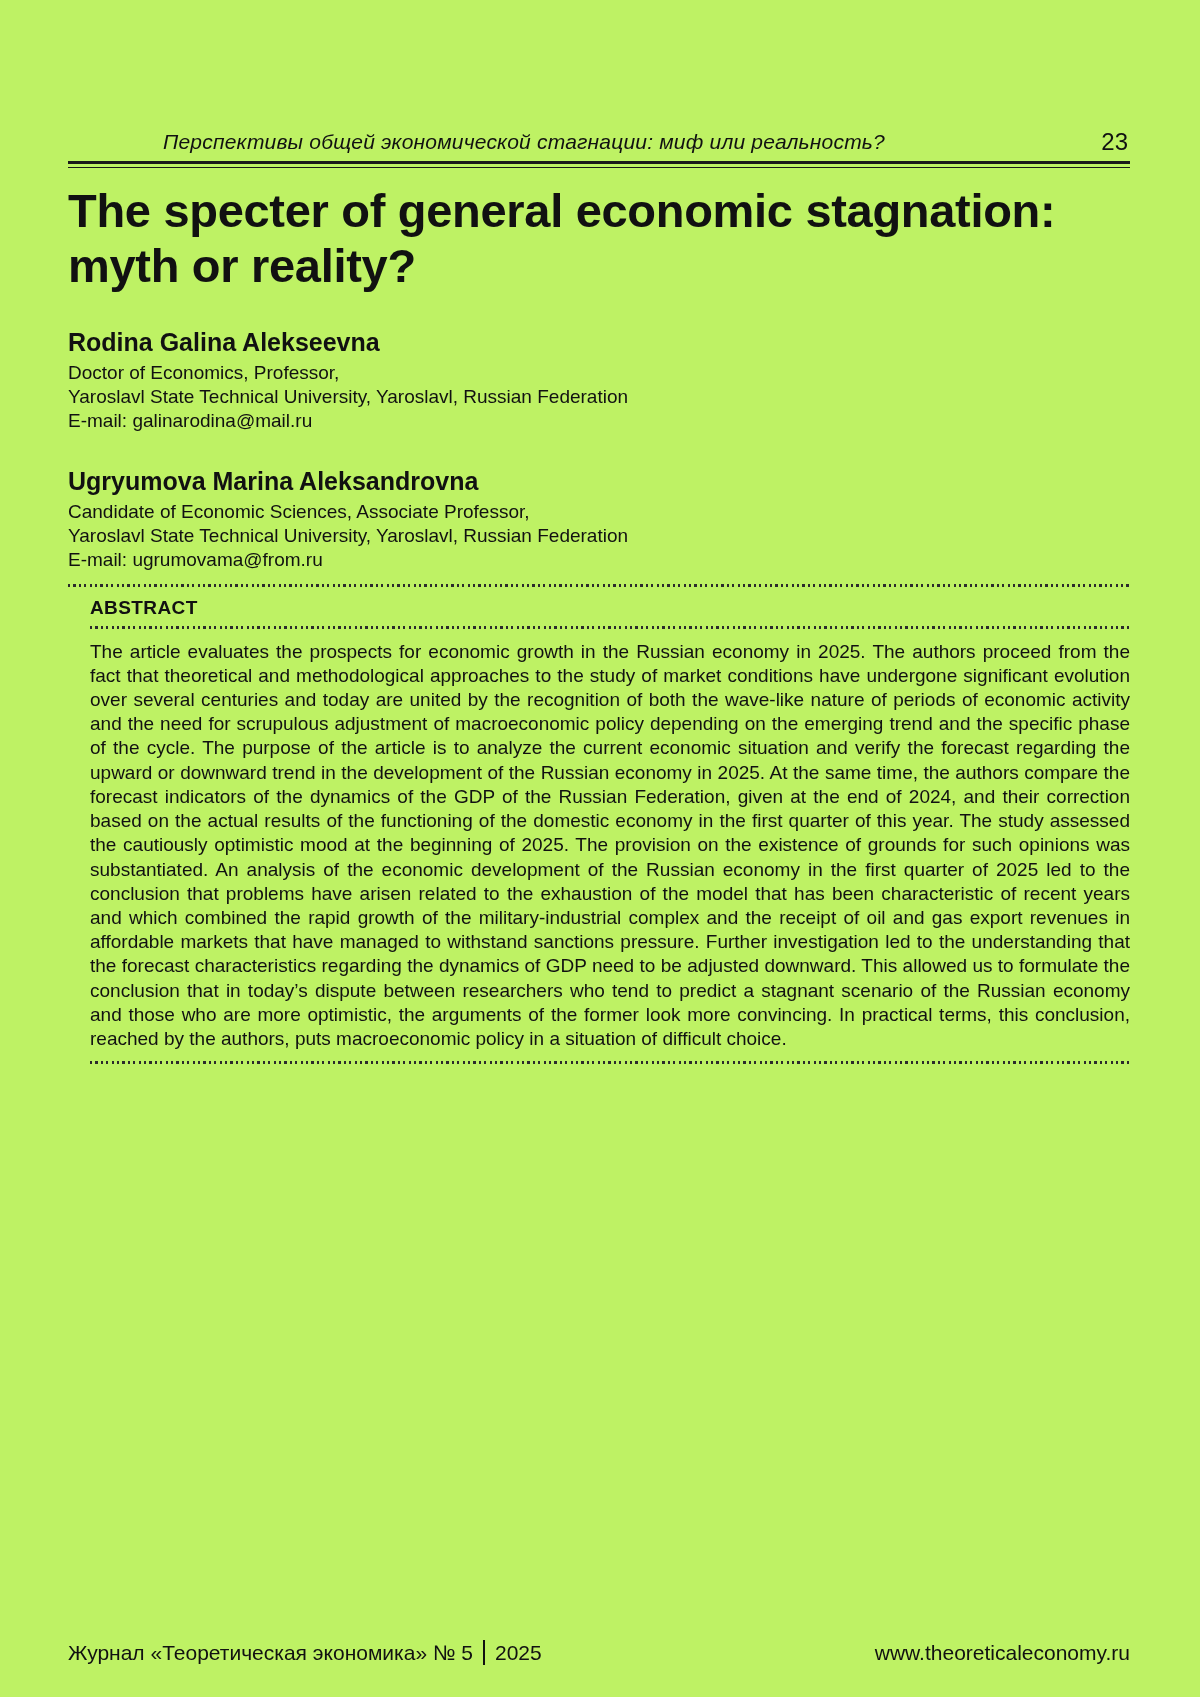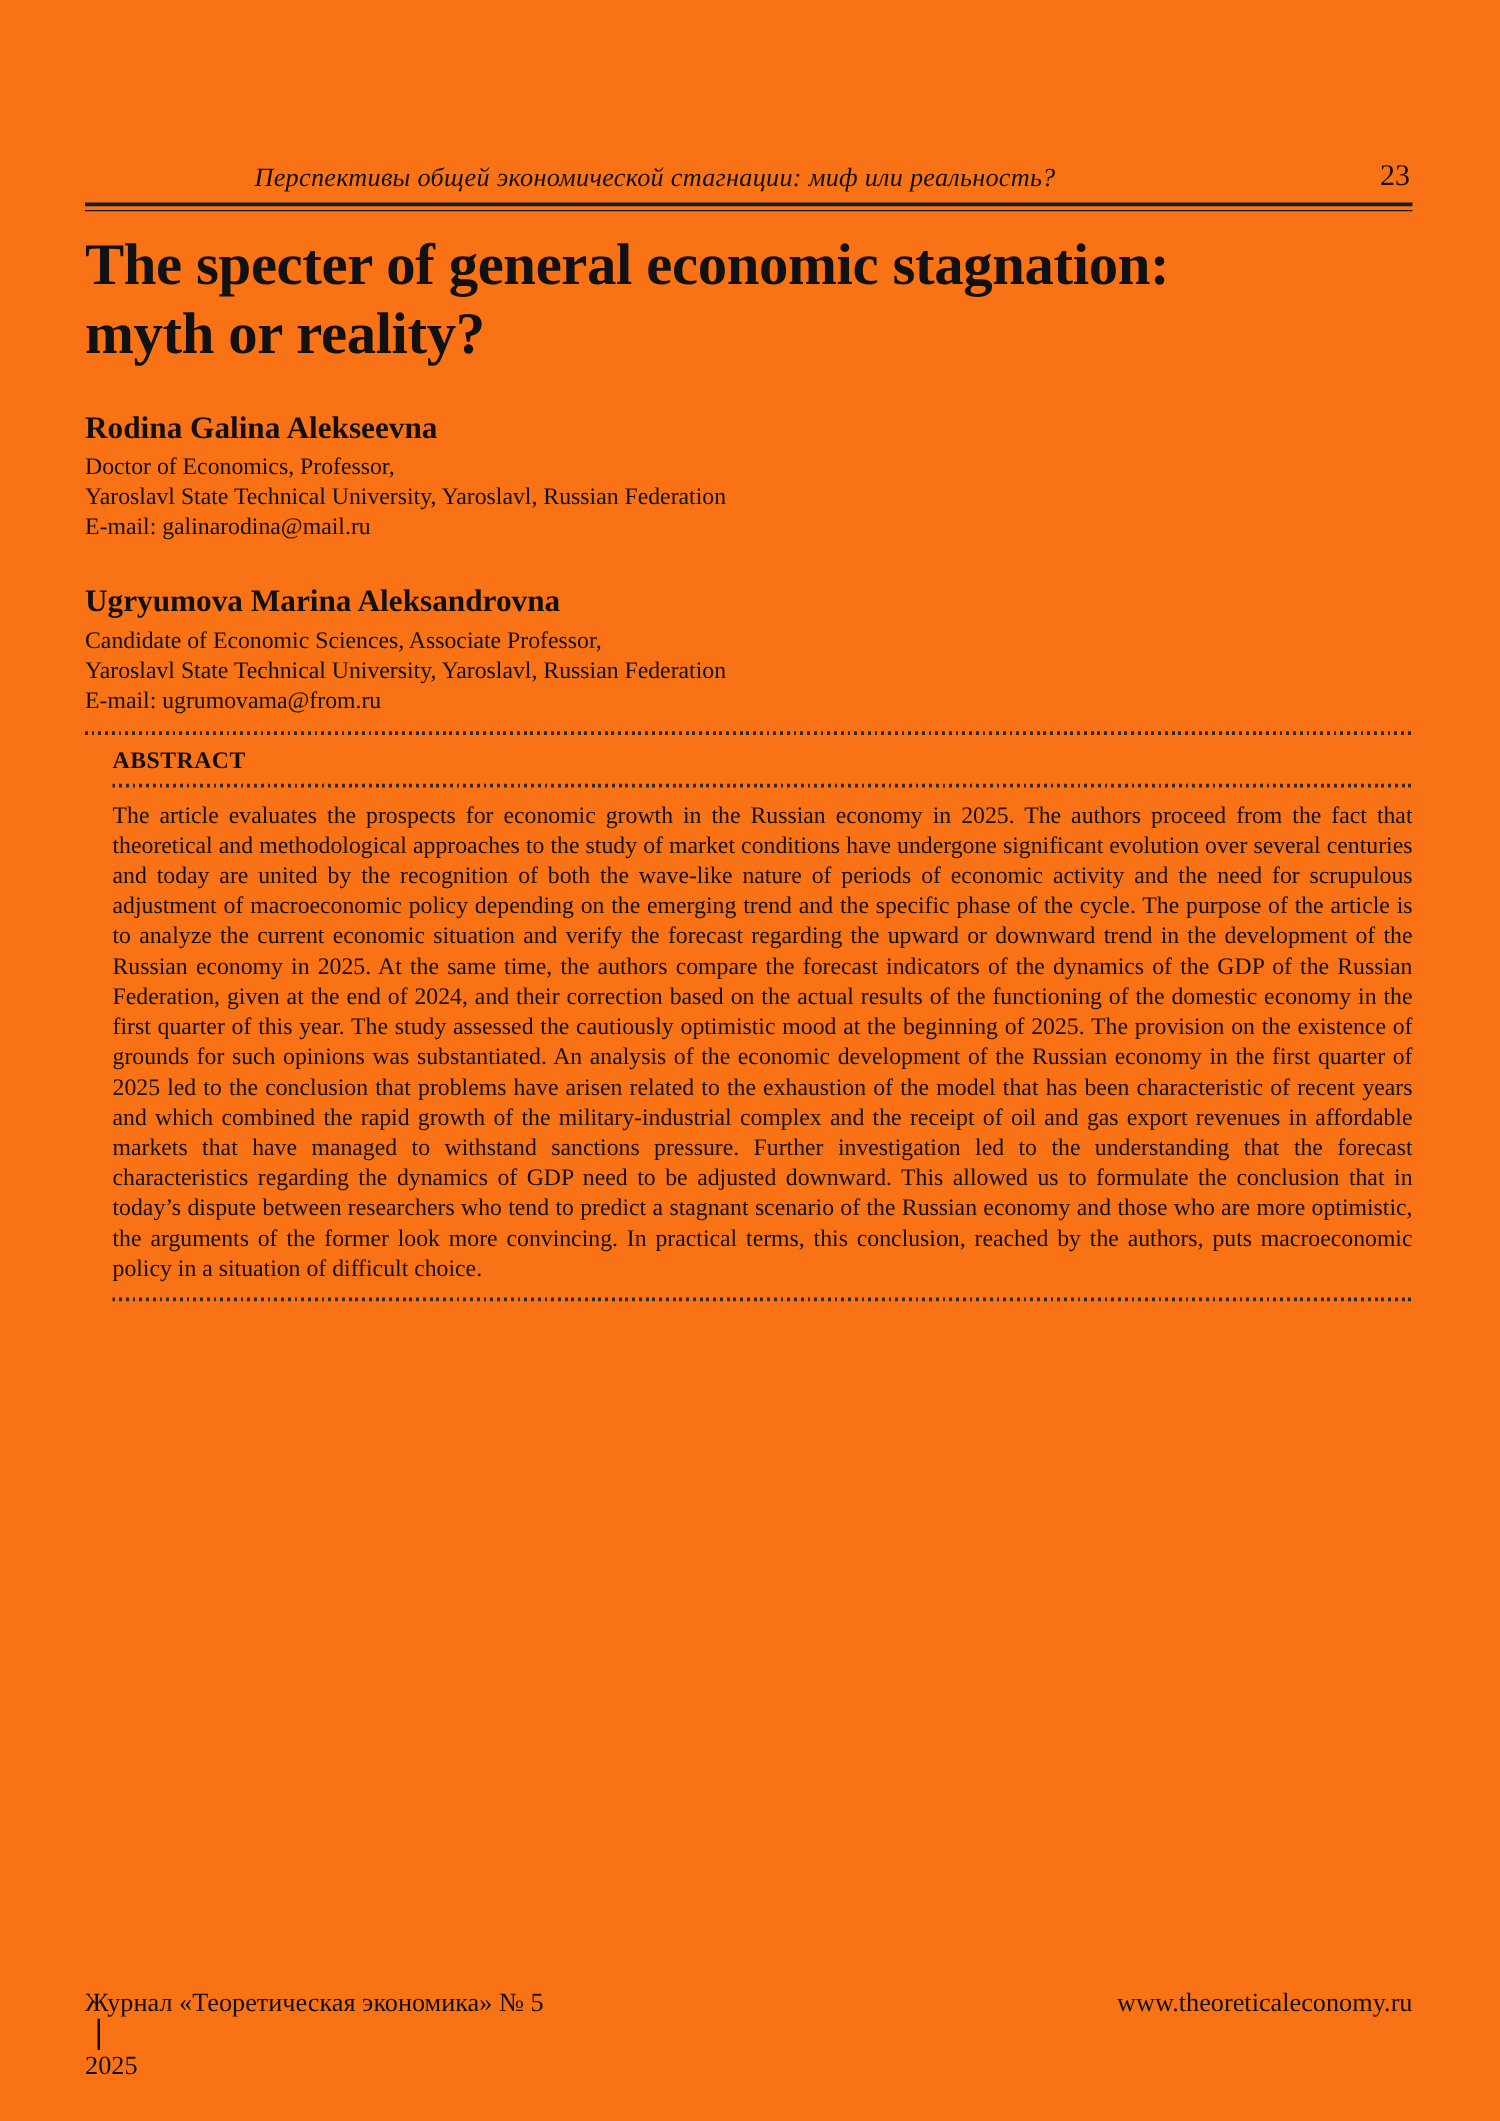--- a/index.html
+++ b/index.html
@@ -1,21 +1,21 @@
 <!DOCTYPE html>
 <html><head>
 <meta charset="utf-8">
 <style>
   * { margin:0; padding:0; box-sizing:border-box; }
   html,body { background:#ffffff; }
   .page {
     position:relative;
     width:1200px; height:1697px;
-    background:#f97316;
-    font-family:Liberation Serif, serif;
+    background:#bef264;
+    font-family:Liberation Sans, sans-serif;
     color:#111111;
     overflow:hidden;
   }
   .content { padding:130px 70px 0 68px; }
 
   
   .running-head-row { position:relative; }
   .running-head {
     text-align:center;
     font-style:italic;
@@ -77,21 +77,21 @@
     text-align:justify;
   }
   .dotted-bottom { margin-top:10px; }
 
   
   .footer {
     position:absolute; left:68px; right:70px; bottom:32px;
     display:flex; justify-content:space-between; align-items:baseline;
     font-size:21px;
   }
-  .footer-left { display:flex; align-items:flex-start;flex-direction:column; }
+  .footer-left { display:flex; align-items:flex-end; }
   .footer-bar {
     display:inline-block;
     width:2px; height:25px;
     background:#111111;
     margin:0 10px;
   }
 </style>
 </head>
 <body>
 

